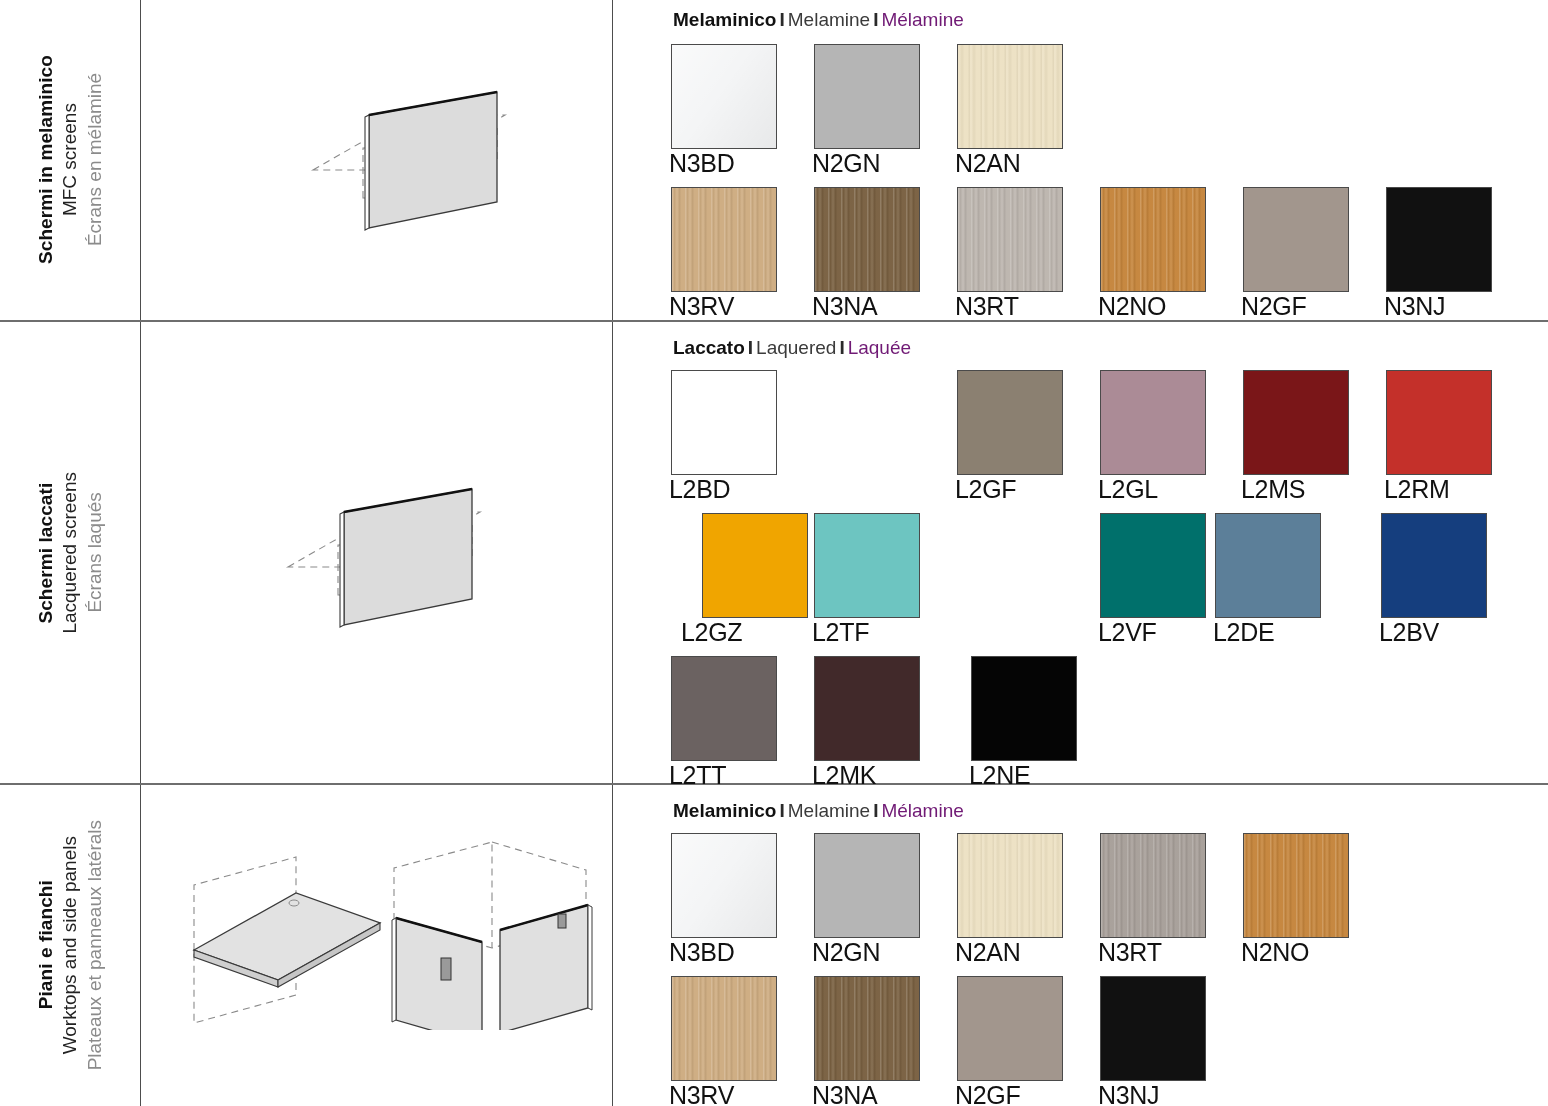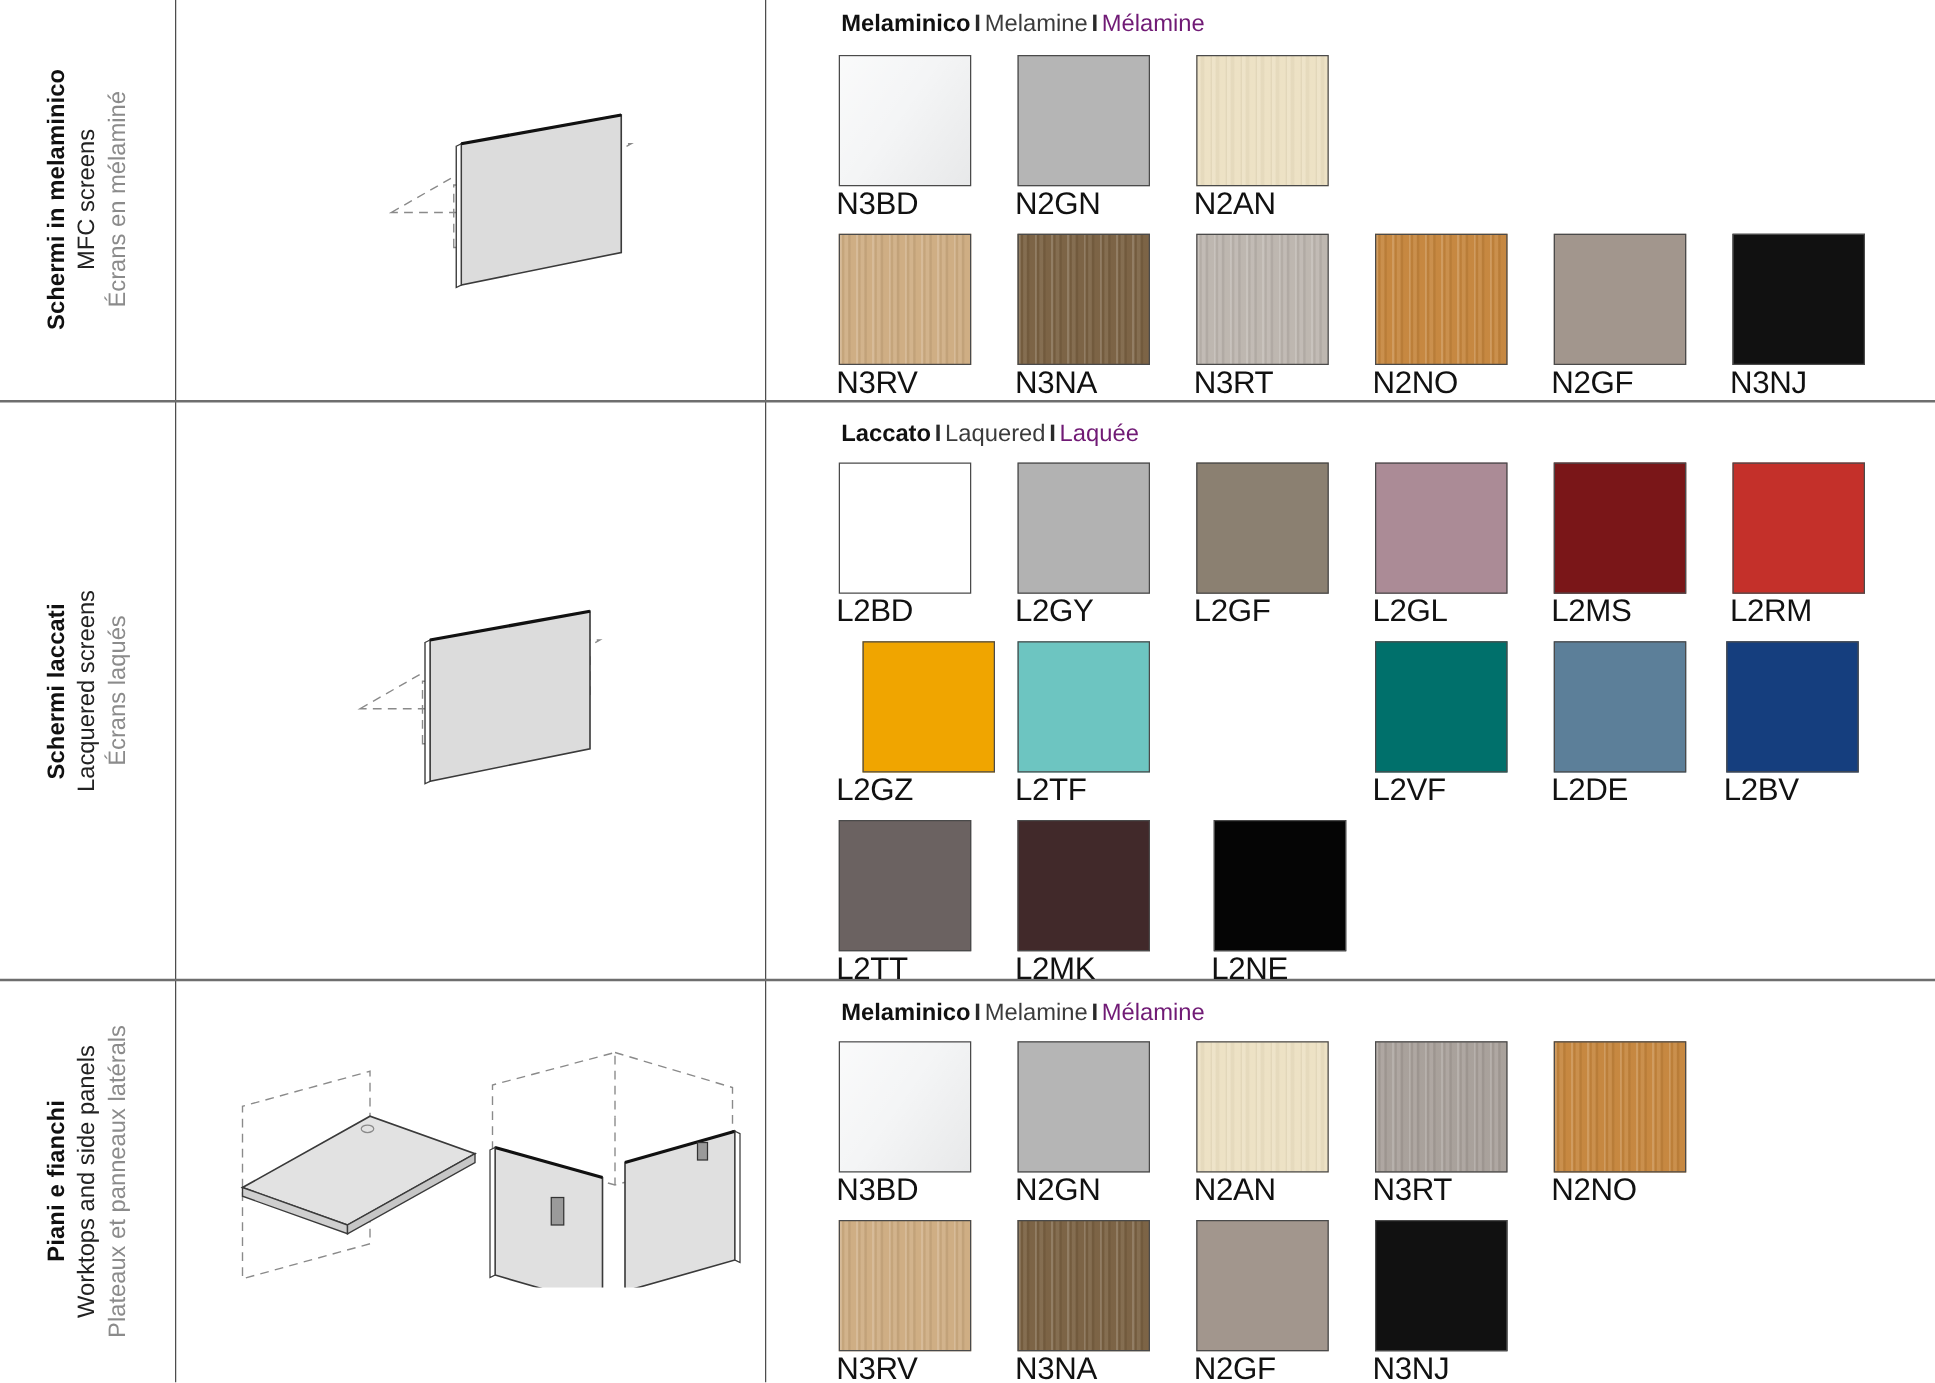--- a/index.html
+++ b/index.html
@@ -221,55 +221,51 @@
     <div class="swcell">
       <div class="grp-title" style="top:16px;">
         <span class="t-it">Laccato</span><span class="sep">I</span><span class="t-en">Laquered</span><span class="sep">I</span><span class="t-fr">Laquée</span>
       </div>
       <div class="swgrid" id="grid-1" style="top:48px;">
           <div class="swrow" style="height: 143px;">
             <div class="sw" style="left: 0px;">
               <div class="chip" style="background: rgb(255, 255, 255);"></div>
               <div class="lbl">L2BD</div>
             </div>
-            <div class="sw" style="left: 143px;">
-              <div class="chip" style="background: rgb(178, 178, 178);"></div>
-              <div class="lbl">L2GY</div>
-            </div>
             <div class="sw" style="left: 286px;">
               <div class="chip" style="background: rgb(139, 128, 113);"></div>
               <div class="lbl">L2GF</div>
             </div>
             <div class="sw" style="left: 429px;">
               <div class="chip" style="background: rgb(171, 139, 150);"></div>
               <div class="lbl">L2GL</div>
             </div>
             <div class="sw" style="left: 572px;">
               <div class="chip" style="background: rgb(122, 22, 24);"></div>
               <div class="lbl">L2MS</div>
             </div>
             <div class="sw" style="left: 715px;">
               <div class="chip" style="background: rgb(196, 48, 42);"></div>
               <div class="lbl">L2RM</div>
             </div>
           </div>
           <div class="swrow" style="height: 143px;">
-            <div class="sw" style="left: 0px; padding-left: 19px;">
+            <div class="sw" style="left: 12px; padding-left: 19px;">
               <div class="chip" style="background: rgb(240, 165, 0);"></div>
               <div class="lbl">L2GZ</div>
             </div>
             <div class="sw" style="left: 143px;">
               <div class="chip" style="background: rgb(109, 197, 193);"></div>
               <div class="lbl">L2TF</div>
             </div>
             <div class="sw" style="left: 429px;">
               <div class="chip" style="background: rgb(0, 112, 107);"></div>
               <div class="lbl">L2VF</div>
             </div>
-            <div class="sw" style="left: 572px;">
+            <div class="sw" style="left: 544px;">
               <div class="chip" style="background: rgb(92, 127, 153);"></div>
               <div class="lbl">L2DE</div>
             </div>
             <div class="sw" style="left: 710px;">
               <div class="chip" style="background: rgb(21, 62, 126);"></div>
               <div class="lbl">L2BV</div>
             </div>
           </div>
           <div class="swrow" style="height: 143px;">
             <div class="sw" style="left: 0px;">

